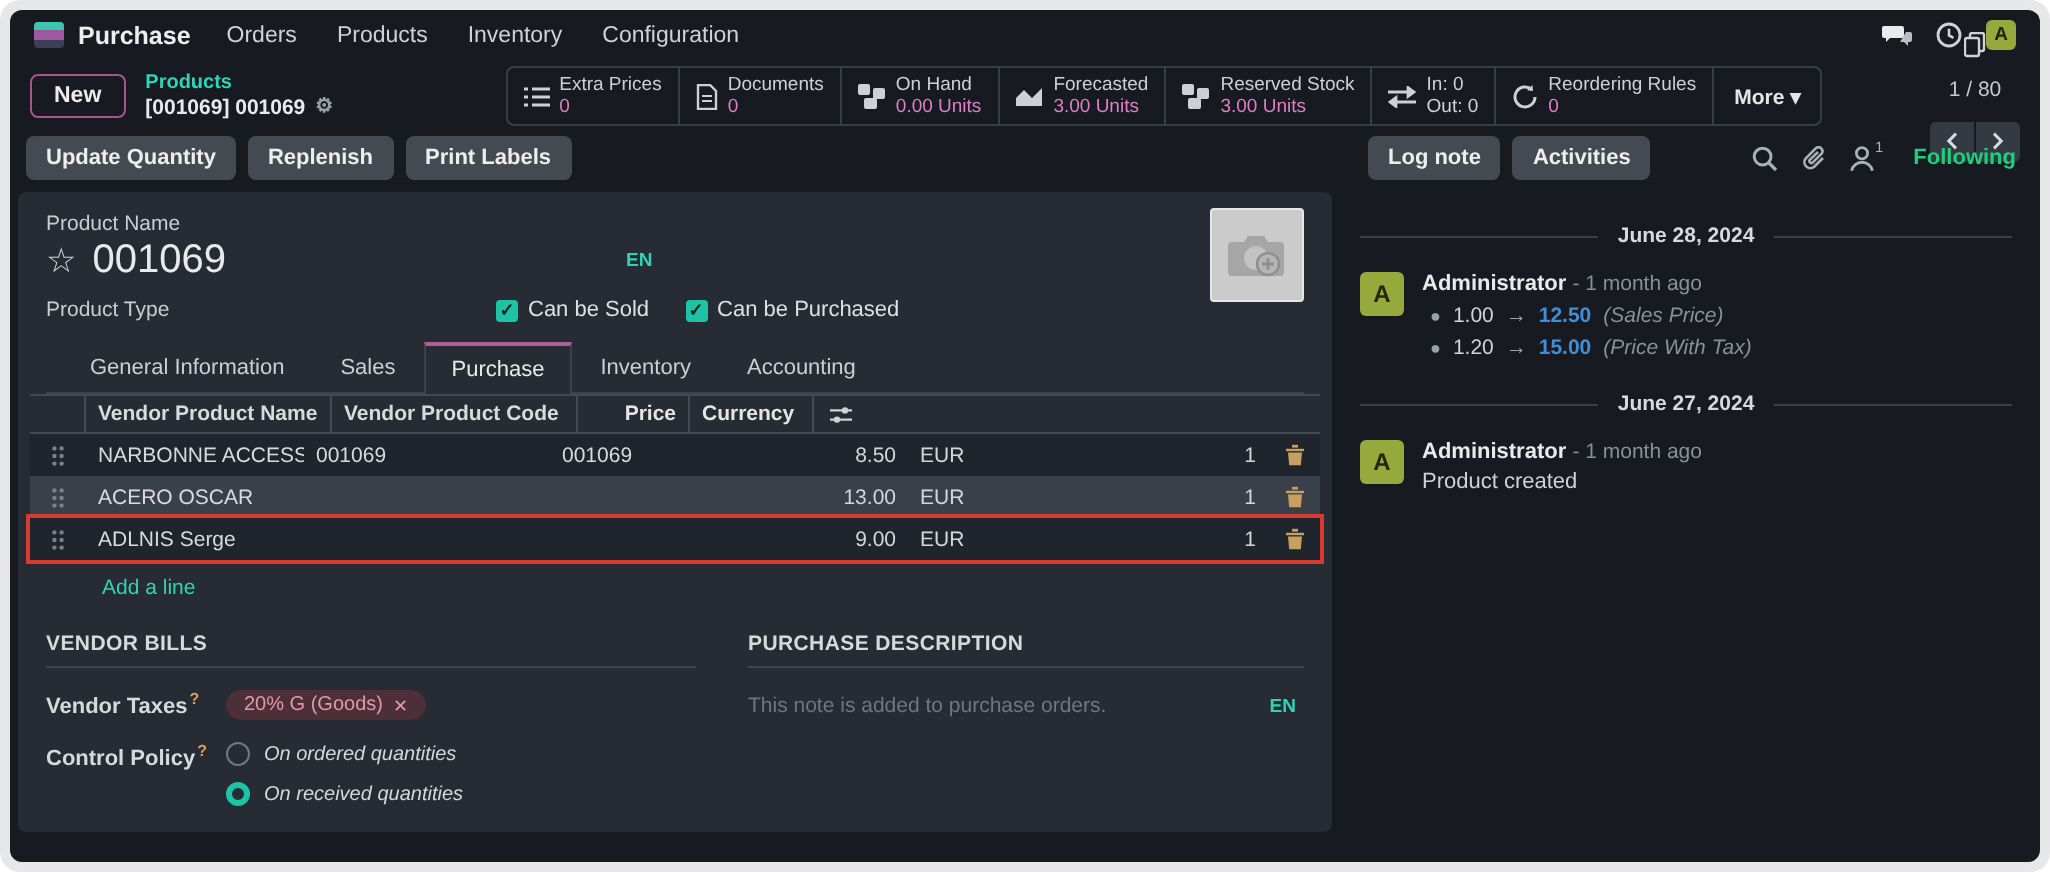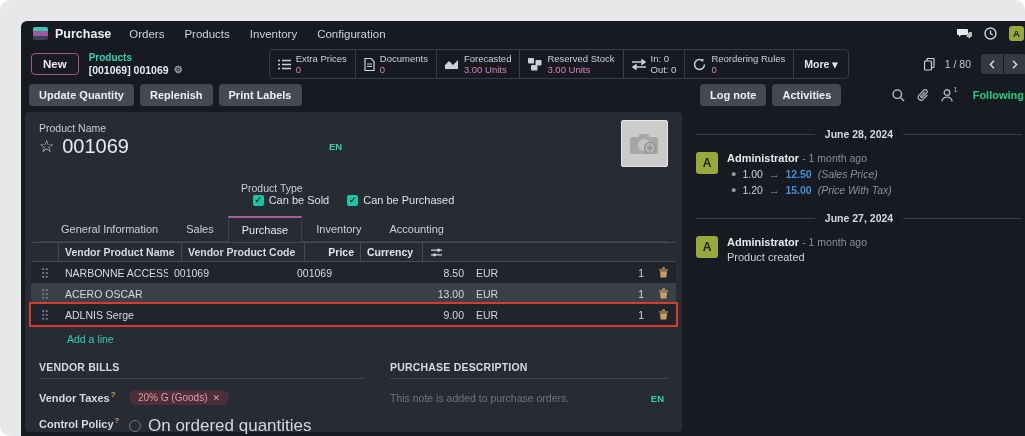--- a/index.html
+++ b/index.html
@@ -1,17 +1,17 @@
 <!DOCTYPE html>
 <html><head>
 <meta charset="utf-8">
 <style>
   * { box-sizing: border-box; margin: 0; padding: 0; }
   html,body { width:1025px; height:436px; background:#fff; font-family:"Liberation Sans", sans-serif; }
-  .frame { width:1025px; height:436px; background:#e7e7e9; border-radius:10px; padding:21px; }
+  .frame { width:1025px; height:436px; background:#e7e7e9; border-radius:10px; padding:5px; }
   .app { width:1015px; height:426px; background:#171a20; border-radius:6px; overflow:hidden; display:flex; flex-direction:column; color:#d3d6db; }
 
   
   .navbar { height:25px; display:flex; align-items:center; padding:0 12px; flex:none; }
   .logo { width:15px; height:13px; border-radius:2px; overflow:hidden; display:flex; flex-direction:column; margin-right:7px; }
   .logo i { display:block; flex:1; }
   .logo i:nth-child(1){ background:#3ec6ad; }
   .logo i:nth-child(2){ background:#9c59a2; }
   .logo i:nth-child(3){ background:#3b3f58; }
   .app-name { font-size:12.5px; font-weight:bold; color:#eceef0; margin-right:18px; }
@@ -29,42 +29,42 @@
   .bc .bc-cur { color:#e7e9ec; font-size:10.5px; font-weight:bold; display:flex; align-items:center; gap:5px; }
   .bc .gear { color:#9aa0a8; font-size:10px; cursor:pointer; }
   .bbox { display:flex; border:1px solid #383d45; border-radius:4px; margin-left:86px; }
   .bbox .stat { display:flex; align-items:center; gap:5px; padding:3px 8px; border-right:1px solid #383d45; cursor:pointer; }
   .bbox .stat:last-child { border-right:none; }
   .stat .st-txt { display:flex; flex-direction:column; line-height:1.18; }
   .stat .st-label { font-size:9.5px; color:#cdd1d6; white-space:nowrap; }
   .stat .st-value { font-size:9.5px; color:#dd7fc5; white-space:nowrap; }
   .stat .st-value.plain { color:#cdd1d6; }
   .stat.more { font-size:10.5px; color:#e3e5e8; font-weight:bold; padding:3px 10px; }
-  .cp-right { margin-left:auto; display:flex; align-items:center; gap:10px; }
+  .cp-right { margin-left:auto; display:flex; align-items:center; gap:10px;flex-direction:column; }
   .pager-val { font-size:10.5px; color:#c6cad0; }
   .pager-btns { display:flex; }
   .pager-btn { width:22px; height:20px; background:#343a42; display:flex; align-items:center; justify-content:center; color:#d7dade; font-size:11px; cursor:pointer; }
   .pager-btn.prev { border-radius:3px 0 0 3px; margin-right:1px; }
   .pager-btn.next { border-radius:0 3px 3px 0; }
 
   
   .main { flex:1; display:flex; min-height:0; }
   .form-area { width:665px; flex:none; display:flex; flex-direction:column; }
   .act-row { display:flex; gap:6px; padding:2px 8px 6px 8px; }
   .gbtn { background:#454a52; border:none; color:#eceef0; font-size:11px; font-weight:bold; border-radius:4px; padding:5px 10px; cursor:pointer; font-family:inherit; white-space:nowrap; }
 
   .sheet { background:#272b33; border-radius:4px; margin:0 4px; height:320px; padding:10px 14px; position:relative; }
   .fld-label { font-size:10.5px; color:#c9cdd3; }
   .name-row { display:flex; align-items:center; margin-top:1px; }
   .star { font-size:17px; color:#cfd3d8; margin-right:8px; cursor:pointer; }
   .pname { font-size:20px; color:#e8eaec; }
   .lang-badge { color:#2fd3b5; font-size:9.5px; font-weight:bold; cursor:pointer; }
   .name-row .lang-badge { margin-left:200px; }
   .img-ph { position:absolute; top:8px; right:14px; width:47px; height:47px; background:#cbcbcb; border:1px solid #e6e6e6; border-radius:2px; display:flex; align-items:center; justify-content:center; cursor:pointer; }
-  .ptype-row { display:flex; align-items:center; margin-top:24px;flex-direction:column; }
+  .ptype-row { display:flex; align-items:center; margin-top:7px; }
   .ptype-row .fld-label { width:225px; }
   .chk-group { display:flex; gap:18px; align-items:center; }
   .chk { display:flex; align-items:center; gap:5px; font-size:11px; color:#dde0e4; cursor:pointer; }
   .chk .box { width:11px; height:11px; border-radius:2px; background:#1ec3a6; color:#10251f; font-size:9px; font-weight:bold; display:flex; align-items:center; justify-content:center; line-height:1; }
 
   
   .tabs { display:flex; margin-top:10px; border-bottom:1px solid #3c424b; padding-left:8px; }
   .tab { font-size:11px; color:#ccd0d5; padding:6px 13px; border:1px solid transparent; border-bottom:none; cursor:pointer; white-space:nowrap; }
   .tab.active { border-color:#3c424b; border-top:2px solid #a85f9b; background:#272b33; margin-bottom:-1px; color:#e8eaec; }
 
@@ -93,21 +93,21 @@
   .sections { display:flex; gap:26px; margin-top:16px; }
   .sec-left { width:325px; flex:none; }
   .sec-right { flex:1; position:relative; }
   .sec-title { font-size:10.5px; font-weight:bold; color:#d6dade; letter-spacing:.2px; padding-bottom:5px; border-bottom:1px solid #3f454e; }
   .fgrid { display:flex; margin-top:11px; align-items:flex-start; }
   .fgrid .flabel { width:90px; flex:none; font-size:11px; font-weight:bold; color:#d6dade; }
   .help { color:#dba05b; font-size:8px; vertical-align:super; margin-left:1px; }
   .tag { background:#4d2f3a; color:#e09aa4; font-size:10px; border-radius:10px; padding:2px 9px; display:inline-flex; align-items:center; gap:5px; cursor:pointer; }
   .tag .x { font-size:9px; cursor:pointer; }
   .radios { display:flex; flex-direction:column; gap:8px; }
-  .radio { display:flex; align-items:center; gap:7px; font-size:17px; color:#d4d8dd; cursor:pointer; }
+  .radio { display:flex; align-items:center; gap:7px; font-size:10px; color:#d4d8dd; cursor:pointer;font-style:italic; }
   .radio .rdot { width:12px; height:12px; border-radius:50%; border:1.5px solid #717882; flex:none; }
   .radio.checked .rdot { border:3.5px solid #1ec3a6; }
   .desc-ph { font-size:10.5px; color:#6f767f; margin-top:13px; }
   .sec-right .lang-badge { position:absolute; right:4px; top:32px; }
 
   
   .chatter { flex:1; display:flex; flex-direction:column; min-width:0; }
   .ch-top { display:flex; align-items:center; padding:2px 12px 6px 14px; gap:6px; }
   .btn-send { background:#8a527a; border:none; color:#f2edf0; font-size:11px; font-weight:bold; border-radius:4px; padding:5px 10px; cursor:pointer; font-family:inherit; }
   .ch-icons { margin-left:auto; display:flex; align-items:center; gap:12px; }
@@ -195,20 +195,33 @@
         <svg class="ic" width="11" height="13" viewBox="0 0 11 13">
               <path d="M1 .5h6l3 3v9H1z" fill="none" stroke="#cdd1d6" stroke-width="1.2"></path>
               <path d="M3 6h5M3 8.5h5" stroke="#cdd1d6" stroke-width="1"></path>
             </svg>
         <span class="st-txt">
               <span class="st-label">Documents</span>
               <span class="st-value">0</span>
             </span>
       </div>
       <div class="stat">
+        <svg class="ic" width="14" height="13" viewBox="0 0 14 13">
+              <g fill="#cdd1d6">
+                <rect x="0" y="0" width="6" height="5.5" rx="1"></rect>
+                <rect x="7.5" y="2" width="6" height="5.5" rx="1"></rect>
+                <rect x="3" y="7" width="6.5" height="5.5" rx="1"></rect>
+              </g>
+            </svg>
+        <span class="st-txt">
+              <span class="st-label">On Hand</span>
+              <span class="st-value">0.00 Units</span>
+            </span>
+      </div>
+      <div class="stat">
         <svg class="ic" width="14" height="11" viewBox="0 0 14 11">
               <path d="M0 10 L0 6 L4 2 L8 6 L13 1 L13 10 Z" fill="#cdd1d6"></path>
             </svg>
         <span class="st-txt">
               <span class="st-label">Forecasted</span>
               <span class="st-value">3.00 Units</span>
             </span>
       </div>
       <div class="stat">
         <svg class="ic" width="14" height="13" viewBox="0 0 14 13">

